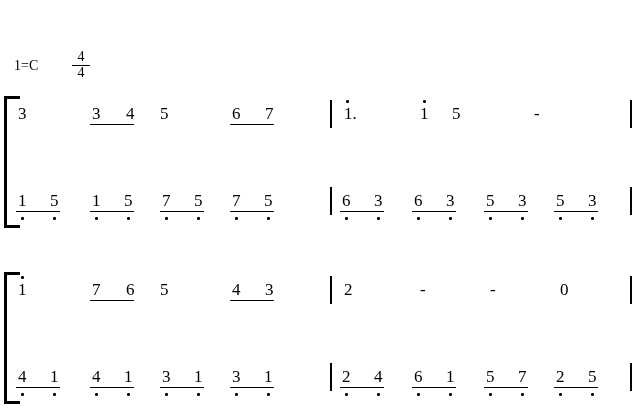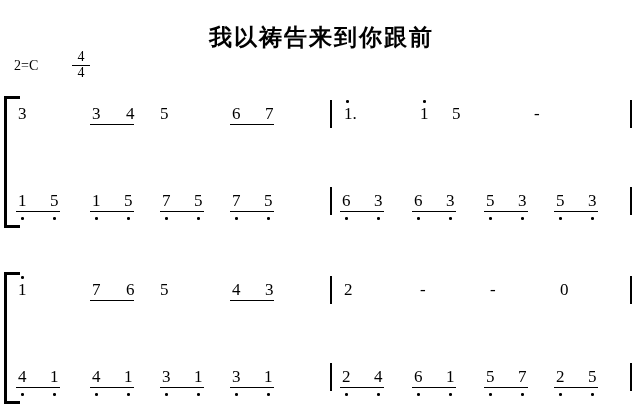--- a/index.html
+++ b/index.html
@@ -107,23 +107,22 @@
   .dash {
     position: absolute;
     font-size: 17px;
   }
 </style>
 </head>
 <body>
 
 <div class="sheet">
 
-  <div class="title">我以祷告来到你跟前</div>
-
-  <div class="key-sig">2=C</div>
+
+  <div class="key-sig">1=C</div>
 
   <div class="time-sig">
     <span class="num">4</span>
     <span class="den">4</span>
   </div>
 
   <div class="brace" style="left:4px; top:96px; height:126px;"></div>
 
   <div class="row" style="top:103px;">
     <span class="note" style="left:18px; top:2px;">3</span>

